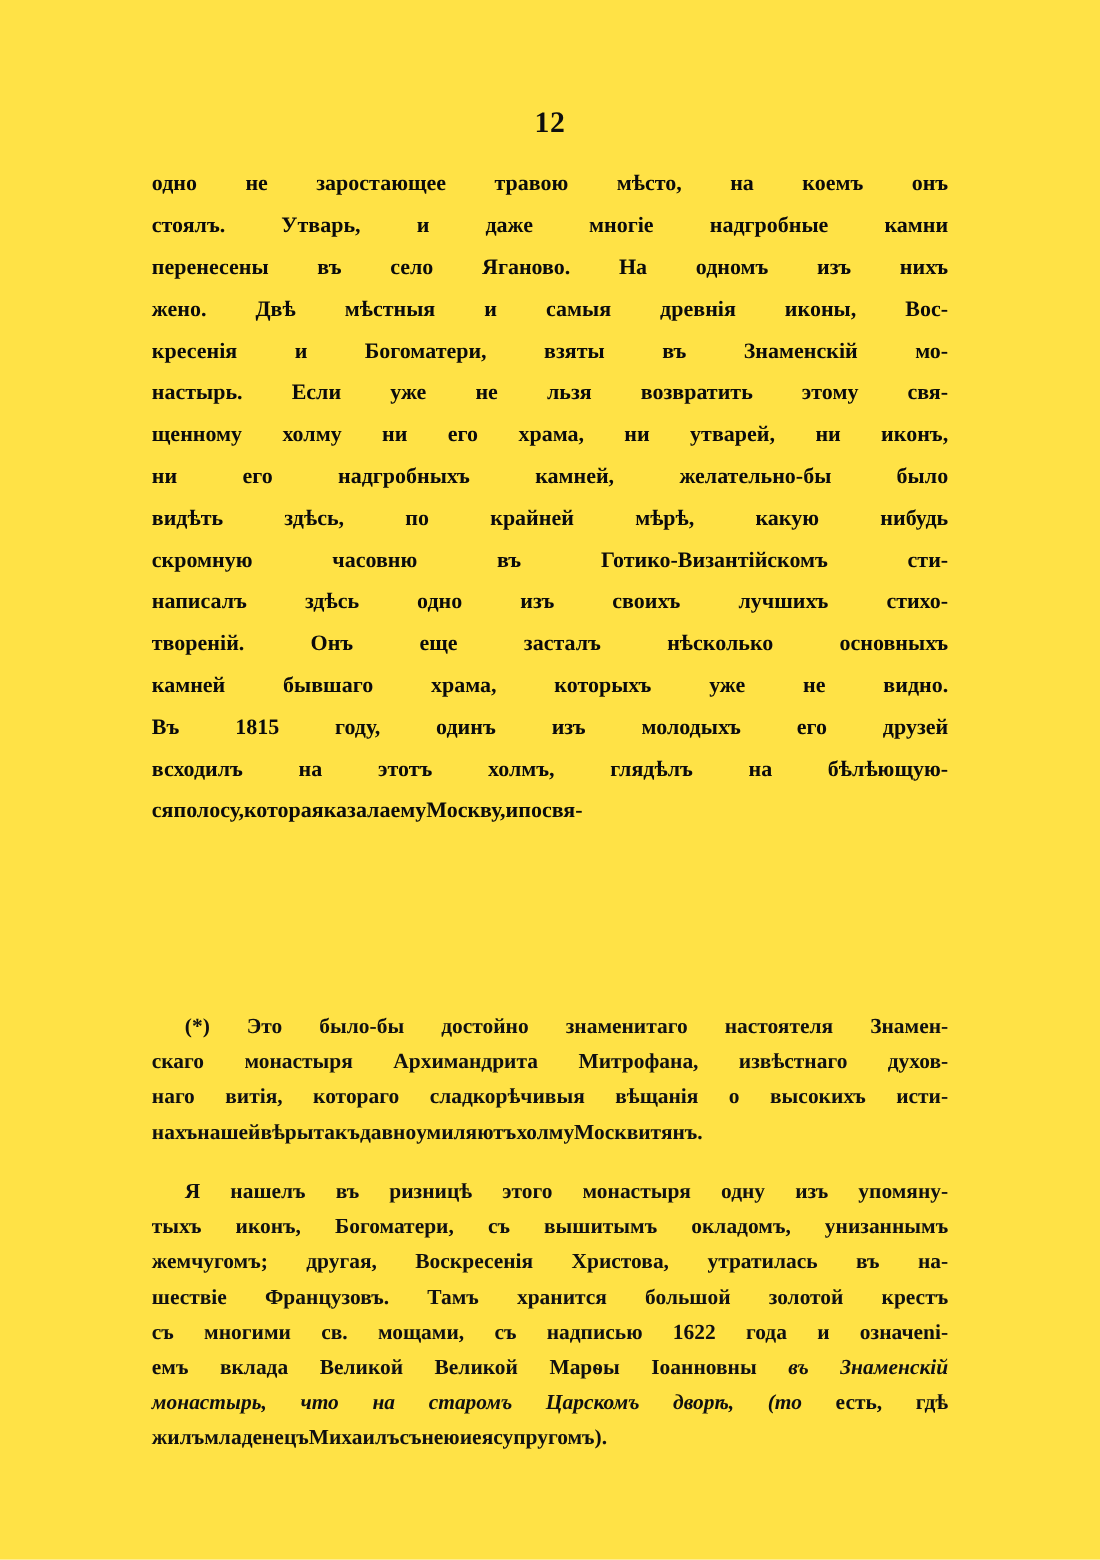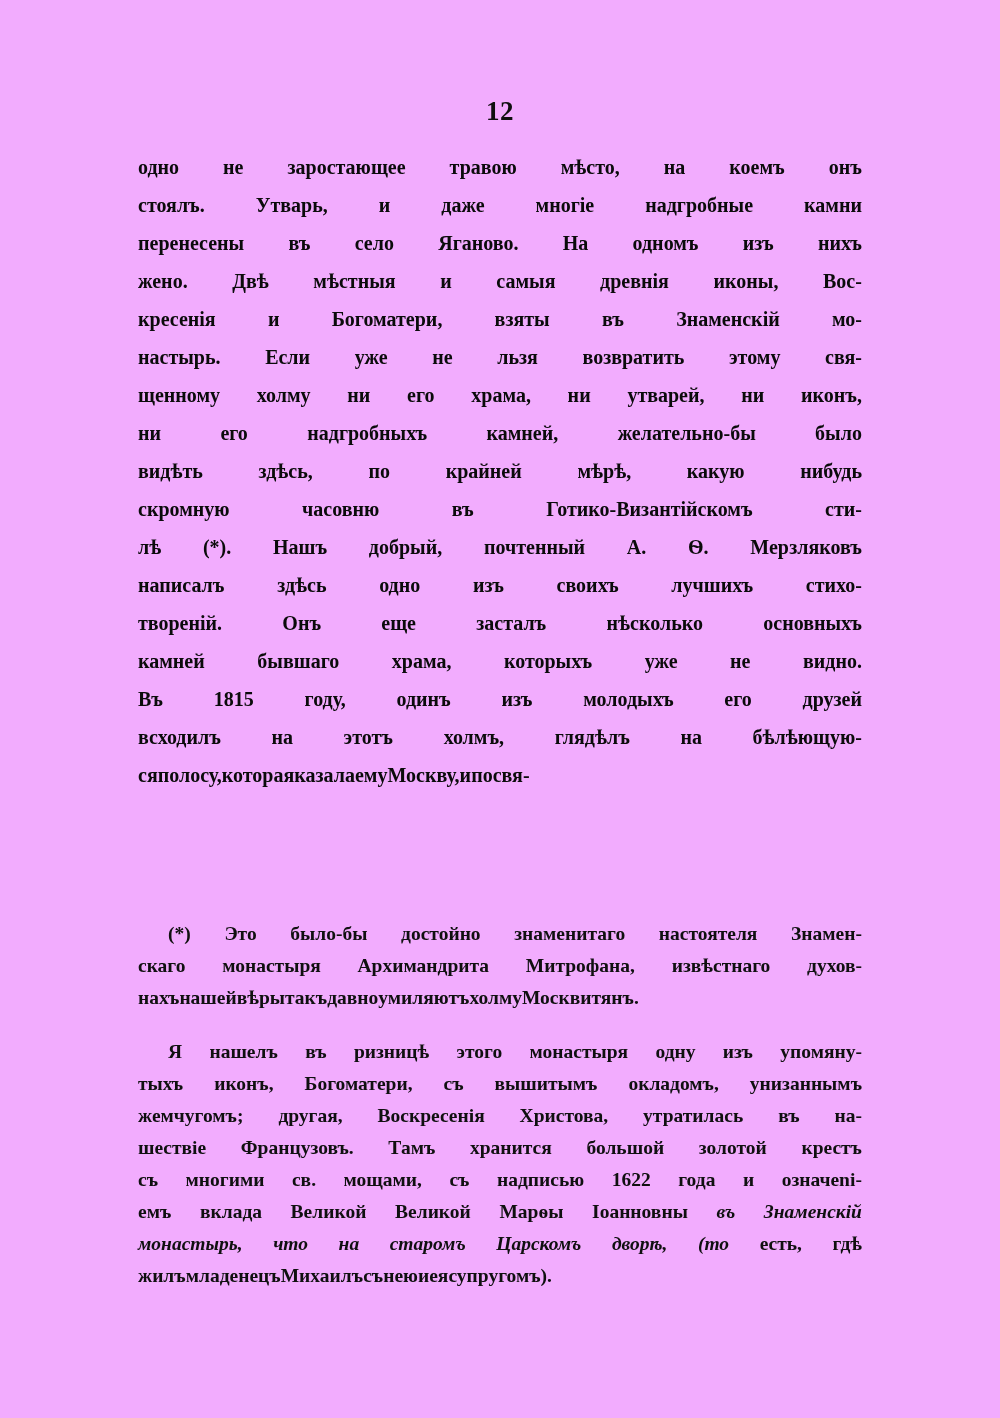--- a/index.html
+++ b/index.html
@@ -12,21 +12,21 @@
     height: 1418px;
     position: relative;
     overflow: hidden;
     font-family: "Liberation Serif", "DejaVu Serif", serif;
     color: #000000;
   }
 
   .page {
     position: absolute;
     inset: 0;
-    background: #f0abfc;
+    background: #fde047;
   }
 
   
   .folio {
     position: absolute;
     top: 96px;
     left: 0;
     width: 1000px;
     text-align: center;
     font-size: 27px;
@@ -97,33 +97,33 @@
       <div class="tline"><span>одно</span><span>не</span><span>заростающее</span><span>травою</span><span>мѣсто,</span><span>на</span><span>коемъ</span><span>онъ</span></div>
       <div class="tline"><span>стоялъ.</span><span>Утварь,</span><span>и</span><span>даже</span><span>многіе</span><span>надгробные</span><span>камни</span></div>
       <div class="tline"><span>перенесены</span><span>въ</span><span>село</span><span>Яганово.</span><span>На</span><span>одномъ</span><span>изъ</span><span>нихъ</span></div>
       <div class="tline"><span>жено.</span><span>Двѣ</span><span>мѣстныя</span><span>и</span><span>самыя</span><span>древнія</span><span>иконы,</span><span>Вос-</span></div>
       <div class="tline"><span>кресенія</span><span>и</span><span>Богоматери,</span><span>взяты</span><span>въ</span><span>Знаменскій</span><span>мо-</span></div>
       <div class="tline"><span>настырь.</span><span>Если</span><span>уже</span><span>не</span><span>льзя</span><span>возвратить</span><span>этому</span><span>свя-</span></div>
       <div class="tline"><span>щенному</span><span>холму</span><span>ни</span><span>его</span><span>храма,</span><span>ни</span><span>утварей,</span><span>ни</span><span>иконъ,</span></div>
       <div class="tline"><span>ни</span><span>его</span><span>надгробныхъ</span><span>камней,</span><span>желательно-бы</span><span>было</span></div>
       <div class="tline"><span>видѣть</span><span>здѣсь,</span><span>по</span><span>крайней</span><span>мѣрѣ,</span><span>какую</span><span>нибудь</span></div>
       <div class="tline"><span>скромную</span><span>часовню</span><span>въ</span><span>Готико-Византійскомъ</span><span>сти-</span></div>
-      <div class="tline"><span>лѣ</span><span>(*).</span><span>Нашъ</span><span>добрый,</span><span>почтенный</span><span>А.</span><span>Ѳ.</span><span>Мерзляковъ</span></div>
       <div class="tline"><span>написалъ</span><span>здѣсь</span><span>одно</span><span>изъ</span><span>своихъ</span><span>лучшихъ</span><span>стихо-</span></div>
       <div class="tline"><span>твореній.</span><span>Онъ</span><span>еще</span><span>засталъ</span><span>нѣсколько</span><span>основныхъ</span></div>
       <div class="tline"><span>камней</span><span>бывшаго</span><span>храма,</span><span>которыхъ</span><span>уже</span><span>не</span><span>видно.</span></div>
       <div class="tline"><span>Въ</span><span>1815</span><span>году,</span><span>одинъ</span><span>изъ</span><span>молодыхъ</span><span>его</span><span>друзей</span></div>
       <div class="tline"><span>всходилъ</span><span>на</span><span>этотъ</span><span>холмъ,</span><span>глядѣлъ</span><span>на</span><span>бѣлѣющую-</span></div>
       <div class="tline last"><span>ся</span><span>полосу,</span><span>которая</span><span>казала</span><span>ему</span><span>Москву,</span><span>и</span><span>посвя-</span></div>
     </div>
 
   <div class="footnotes">
       <div class="fnote">
         <div class="fline indent"><span>(*)</span><span>Это</span><span>было-бы</span><span>достойно</span><span>знаменитаго</span><span>настоятеля</span><span>Знамен-</span></div>
         <div class="fline"><span>скаго</span><span>монастыря</span><span>Архимандрита</span><span>Митрофана,</span><span>извѣстнаго</span><span>духов-</span></div>
+        <div class="fline"><span>наго</span><span>витія,</span><span>котораго</span><span>сладкорѣчивыя</span><span>вѣщанія</span><span>о</span><span>высокихъ</span><span>исти-</span></div>
         <div class="fline last"><span>нахъ</span><span>нашей</span><span>вѣры</span><span>такъ</span><span>давно</span><span>умиляютъ</span><span>холму</span><span>Москвитянъ.</span></div>
       </div>
       <div class="fnote">
         <div class="fline indent"><span>Я</span><span>нашелъ</span><span>въ</span><span>ризницѣ</span><span>этого</span><span>монастыря</span><span>одну</span><span>изъ</span><span>упомяну-</span></div>
         <div class="fline"><span>тыхъ</span><span>иконъ,</span><span>Богоматери,</span><span>съ</span><span>вышитымъ</span><span>окладомъ,</span><span>унизаннымъ</span></div>
         <div class="fline"><span>жемчугомъ;</span><span>другая,</span><span>Воскресенія</span><span>Христова,</span><span>утратилась</span><span>въ</span><span>на-</span></div>
         <div class="fline"><span>шествіе</span><span>Французовъ.</span><span>Тамъ</span><span>хранится</span><span>большой</span><span>золотой</span><span>крестъ</span></div>
         <div class="fline"><span>съ</span><span>многими</span><span>св.</span><span>мощами,</span><span>съ</span><span>надписью</span><span>1622</span><span>года</span><span>и</span><span>означеni-</span></div>
         <div class="fline"><span>емъ</span><span>вклада</span><span>Великой</span><span>Великой</span><span>Марѳы</span><span>Іоанновны</span><span><i>въ</i></span><span><i>Знаменскій</i></span></div>
         <div class="fline"><span><i>монастырь,</i></span><span><i>что</i></span><span><i>на</i></span><span><i>старомъ</i></span><span><i>Царскомъ</i></span><span><i>дворѣ,</i></span><span><i>(то</i></span><span>есть,</span><span>гдѣ</span></div>

